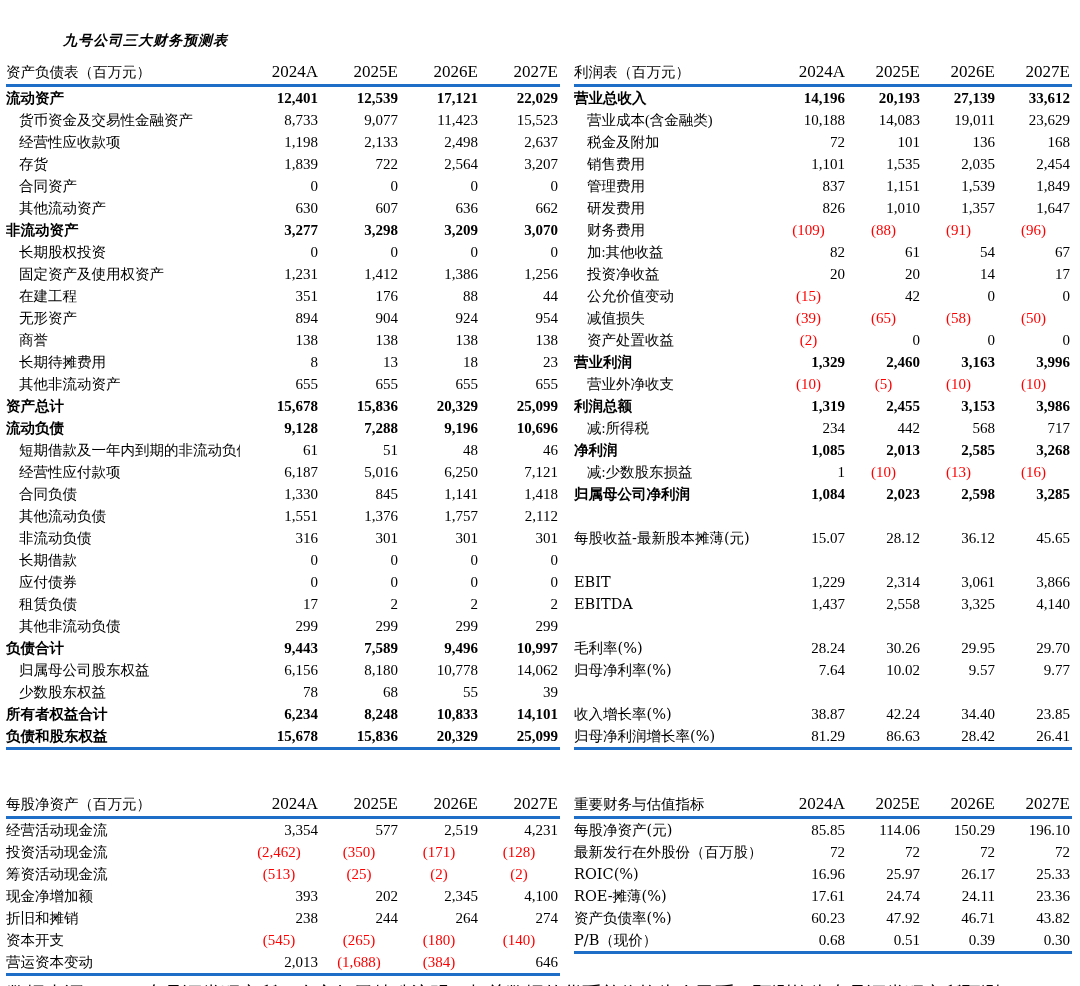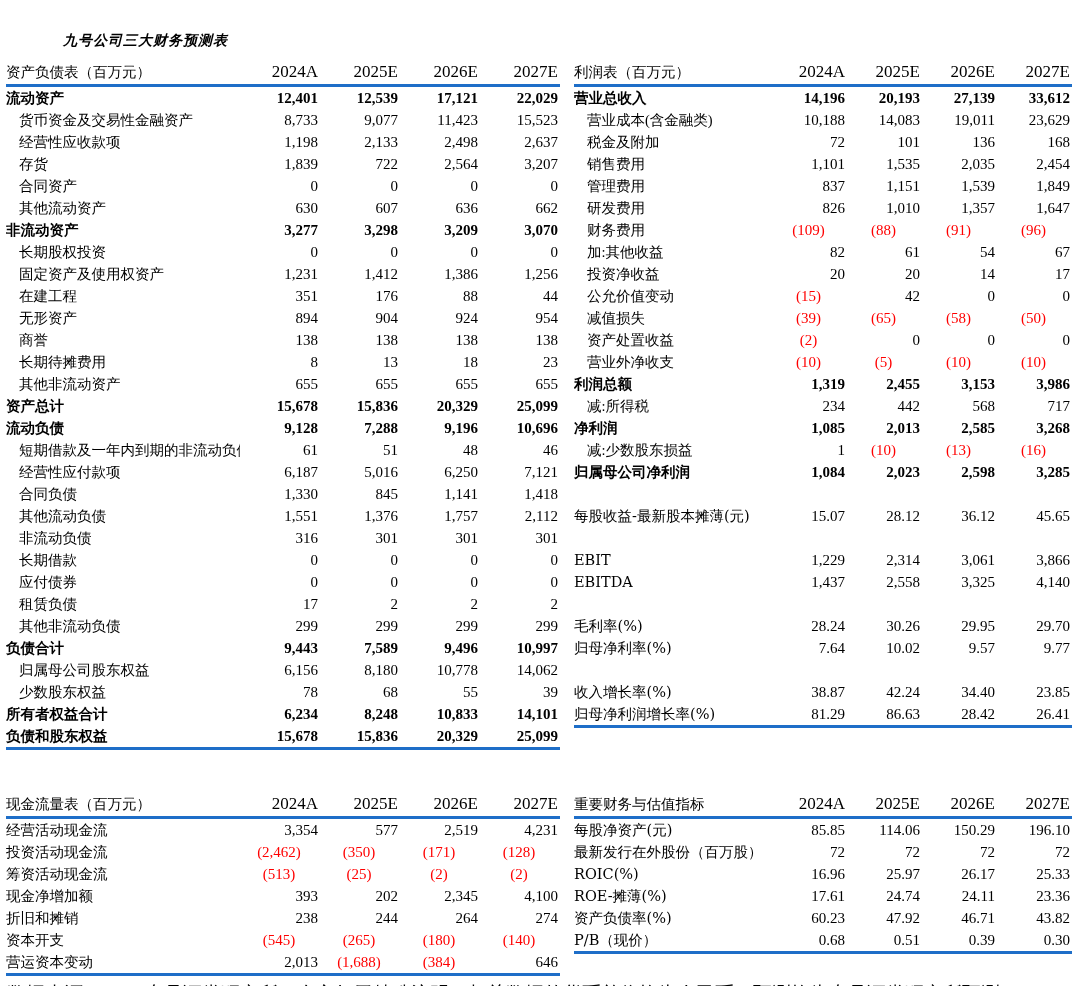--- a/index.html
+++ b/index.html
@@ -358,20 +358,27 @@
             <td class="num neg">(50)</td>
           </tr>
           <tr>
             <td class="lbl ind">资产处置收益</td>
             <td class="num neg">(2)</td>
             <td class="num">0</td>
             <td class="num">0</td>
             <td class="num">0</td>
           </tr>
           <tr>
+            <td class="lbl b">营业利润</td>
+            <td class="num b">1,329</td>
+            <td class="num b">2,460</td>
+            <td class="num b">3,163</td>
+            <td class="num b">3,996</td>
+          </tr>
+          <tr>
             <td class="lbl ind">营业外净收支</td>
             <td class="num neg">(10)</td>
             <td class="num neg">(5)</td>
             <td class="num neg">(10)</td>
             <td class="num neg">(10)</td>
           </tr>
           <tr>
             <td class="lbl b">利润总额</td>
             <td class="num b">1,319</td>
             <td class="num b">2,455</td>
@@ -491,21 +498,21 @@
     <table class="fin t-left">
         <colgroup>
           <col class="c-lbl">
           <col class="c-num">
           <col class="c-num">
           <col class="c-num">
           <col class="c-num">
         </colgroup>
         <thead>
           <tr>
-            <th class="lbl">现金流量表（百万元）</th>
+            <th class="lbl">每股净资产（百万元）</th>
             <th class="num">2024A</th>
             <th class="num">2025E</th>
             <th class="num">2026E</th>
             <th class="num">2027E</th>
           </tr>
         </thead>
         <tbody>
           <tr>
             <td class="lbl">经营活动现金流</td>
             <td class="num">3,354</td>

